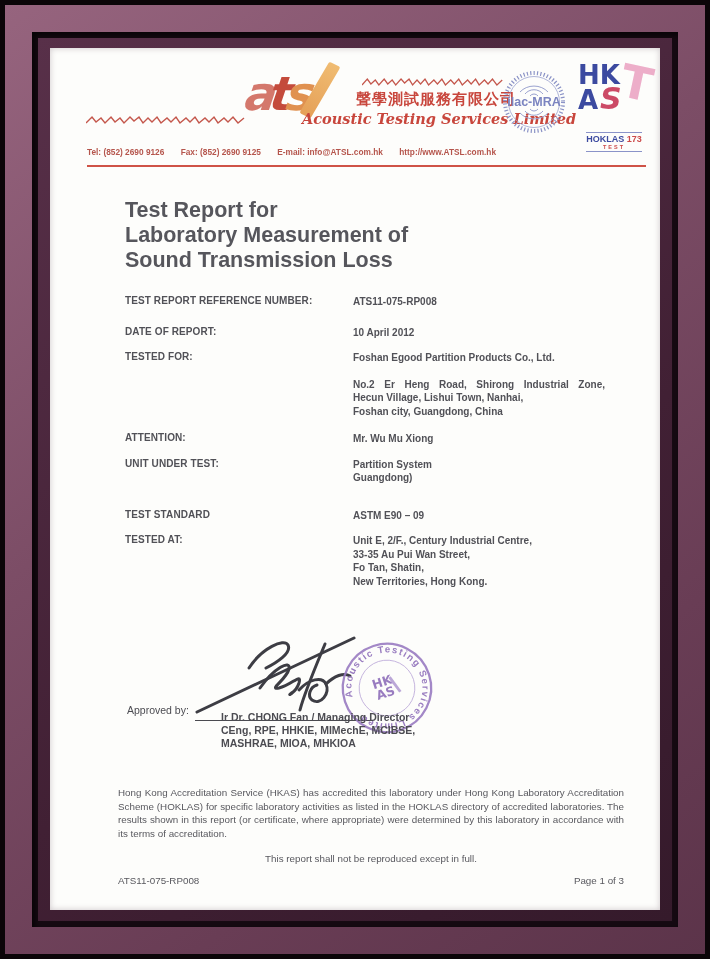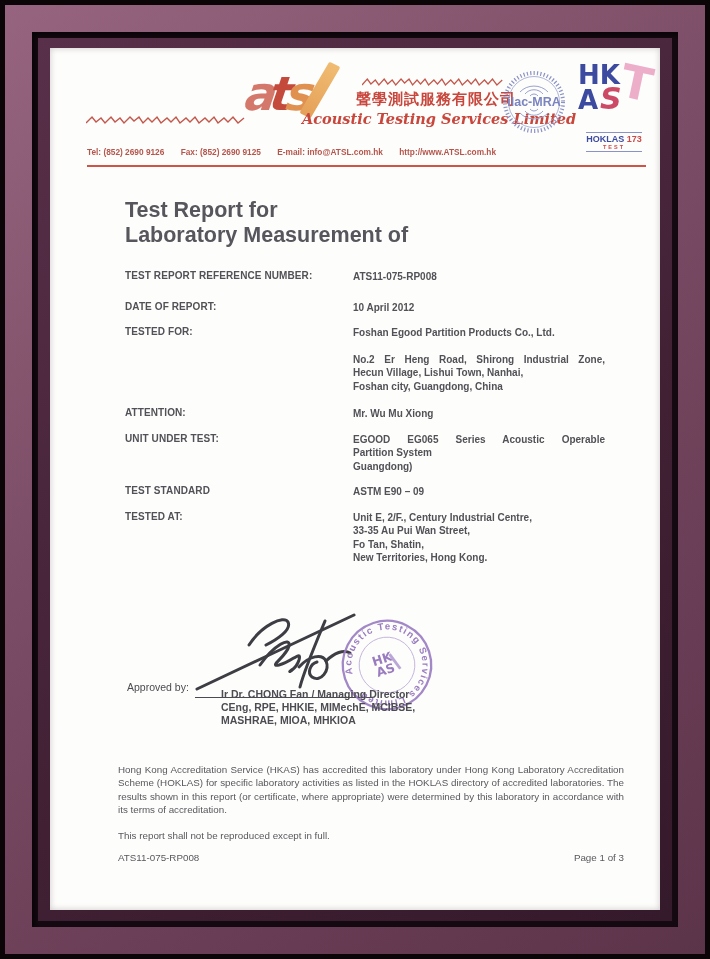--- a/index.html
+++ b/index.html
@@ -62,35 +62,35 @@
   
   .title { margin:28px 16px 0 75px; font-size:21.5px; font-weight:bold; line-height:25px; color:#56565c; }
 
   
   .fields { margin:22px 0 0 75px; width:480px; font-size:10px; font-weight:bold; color:#515157; }
   .frow { display:flex; align-items:flex-start; }
   .frow .lbl { width:228px; flex:0 0 228px; letter-spacing:.1px; }
   .frow .val { flex:1; line-height:13.5px; }
   .jline { text-align:justify; text-align-last:justify; }
   .mb17{margin-bottom:17px;} .mb12{margin-bottom:12px;} .mb14{margin-bottom:14px;}
-  .mb28{margin-bottom:12px;justify-content:flex-end;}
+  .mb28{margin-bottom:24px;justify-content:flex-end;}
   .company { margin-bottom:13px; }
 
   
   .sigblock { position:relative; margin:50px 0 0 75px; height:132px; font-size:10.5px; color:#4c4c52; }
   .approved { position:absolute; left:2px; top:66px; }
   .sig-svg { position:absolute; left:68px; top:-10px; width:172px; height:92px; }
   .sig-line { position:absolute; left:70px; top:82px; width:176px; border-top:1.6px solid #4a4a50; }
   .sig-names { position:absolute; left:71px; top:73px; font-weight:bold; line-height:13px; white-space:nowrap;margin-left:25px; }
   .stamp { position:absolute; left:214px; top:2px; width:96px; height:96px; transform:rotate(-18deg); opacity:.9; }
 
   
   .foot { margin:16px 0 0 68px; width:506px; font-size:9.8px; color:#58585e; }
   .foot-para { text-align:justify; line-height:13.5px; }
-  .foot-notice { margin-top:13px; }
+  .foot-notice { margin-top:13px;text-align:center; }
   .foot-refline { margin-top:11px; display:flex; justify-content:space-between; }
 </style>
 </head>
 <body>
 
 <div class="frame-outer">
   <div class="frame-bevel"></div>
   <div class="frame-step"></div>
   <div class="frame-lip"></div>
 
@@ -146,20 +146,21 @@
           <div class="hoklas-sub">TEST</div>
         </div>
       </div>
 
       <div class="red-rule"></div>
     </div>
 
     <h1 class="title">
       <div>Test Report for</div>
       <div>Laboratory Measurement of</div>
+      <div>Sound Transmission Loss</div>
     </h1>
 
     <div class="fields">
 
       <div class="frow mb17">
         <div class="lbl">TEST REPORT REFERENCE NUMBER:</div>
         <div class="val">ATS11-075-RP008</div>
       </div>
 
       <div class="frow mb12">
@@ -178,21 +179,20 @@
       </div>
 
       <div class="frow mb12">
         <div class="lbl">ATTENTION:</div>
         <div class="val">Mr. Wu Mu Xiong</div>
       </div>
 
       <div class="frow mb28">
         <div class="lbl">UNIT UNDER TEST:</div>
         <div class="val">
-          <div class="jline">EGOOD EG065 Series Acoustic Operable</div>
           <div>Partition System</div>
           <div>Guangdong)</div>
         </div>
       </div>
 
       <div class="frow mb12">
         <div class="lbl">TEST STANDARD</div>
         <div class="val">ASTM E90 – 09</div>
       </div>
 

